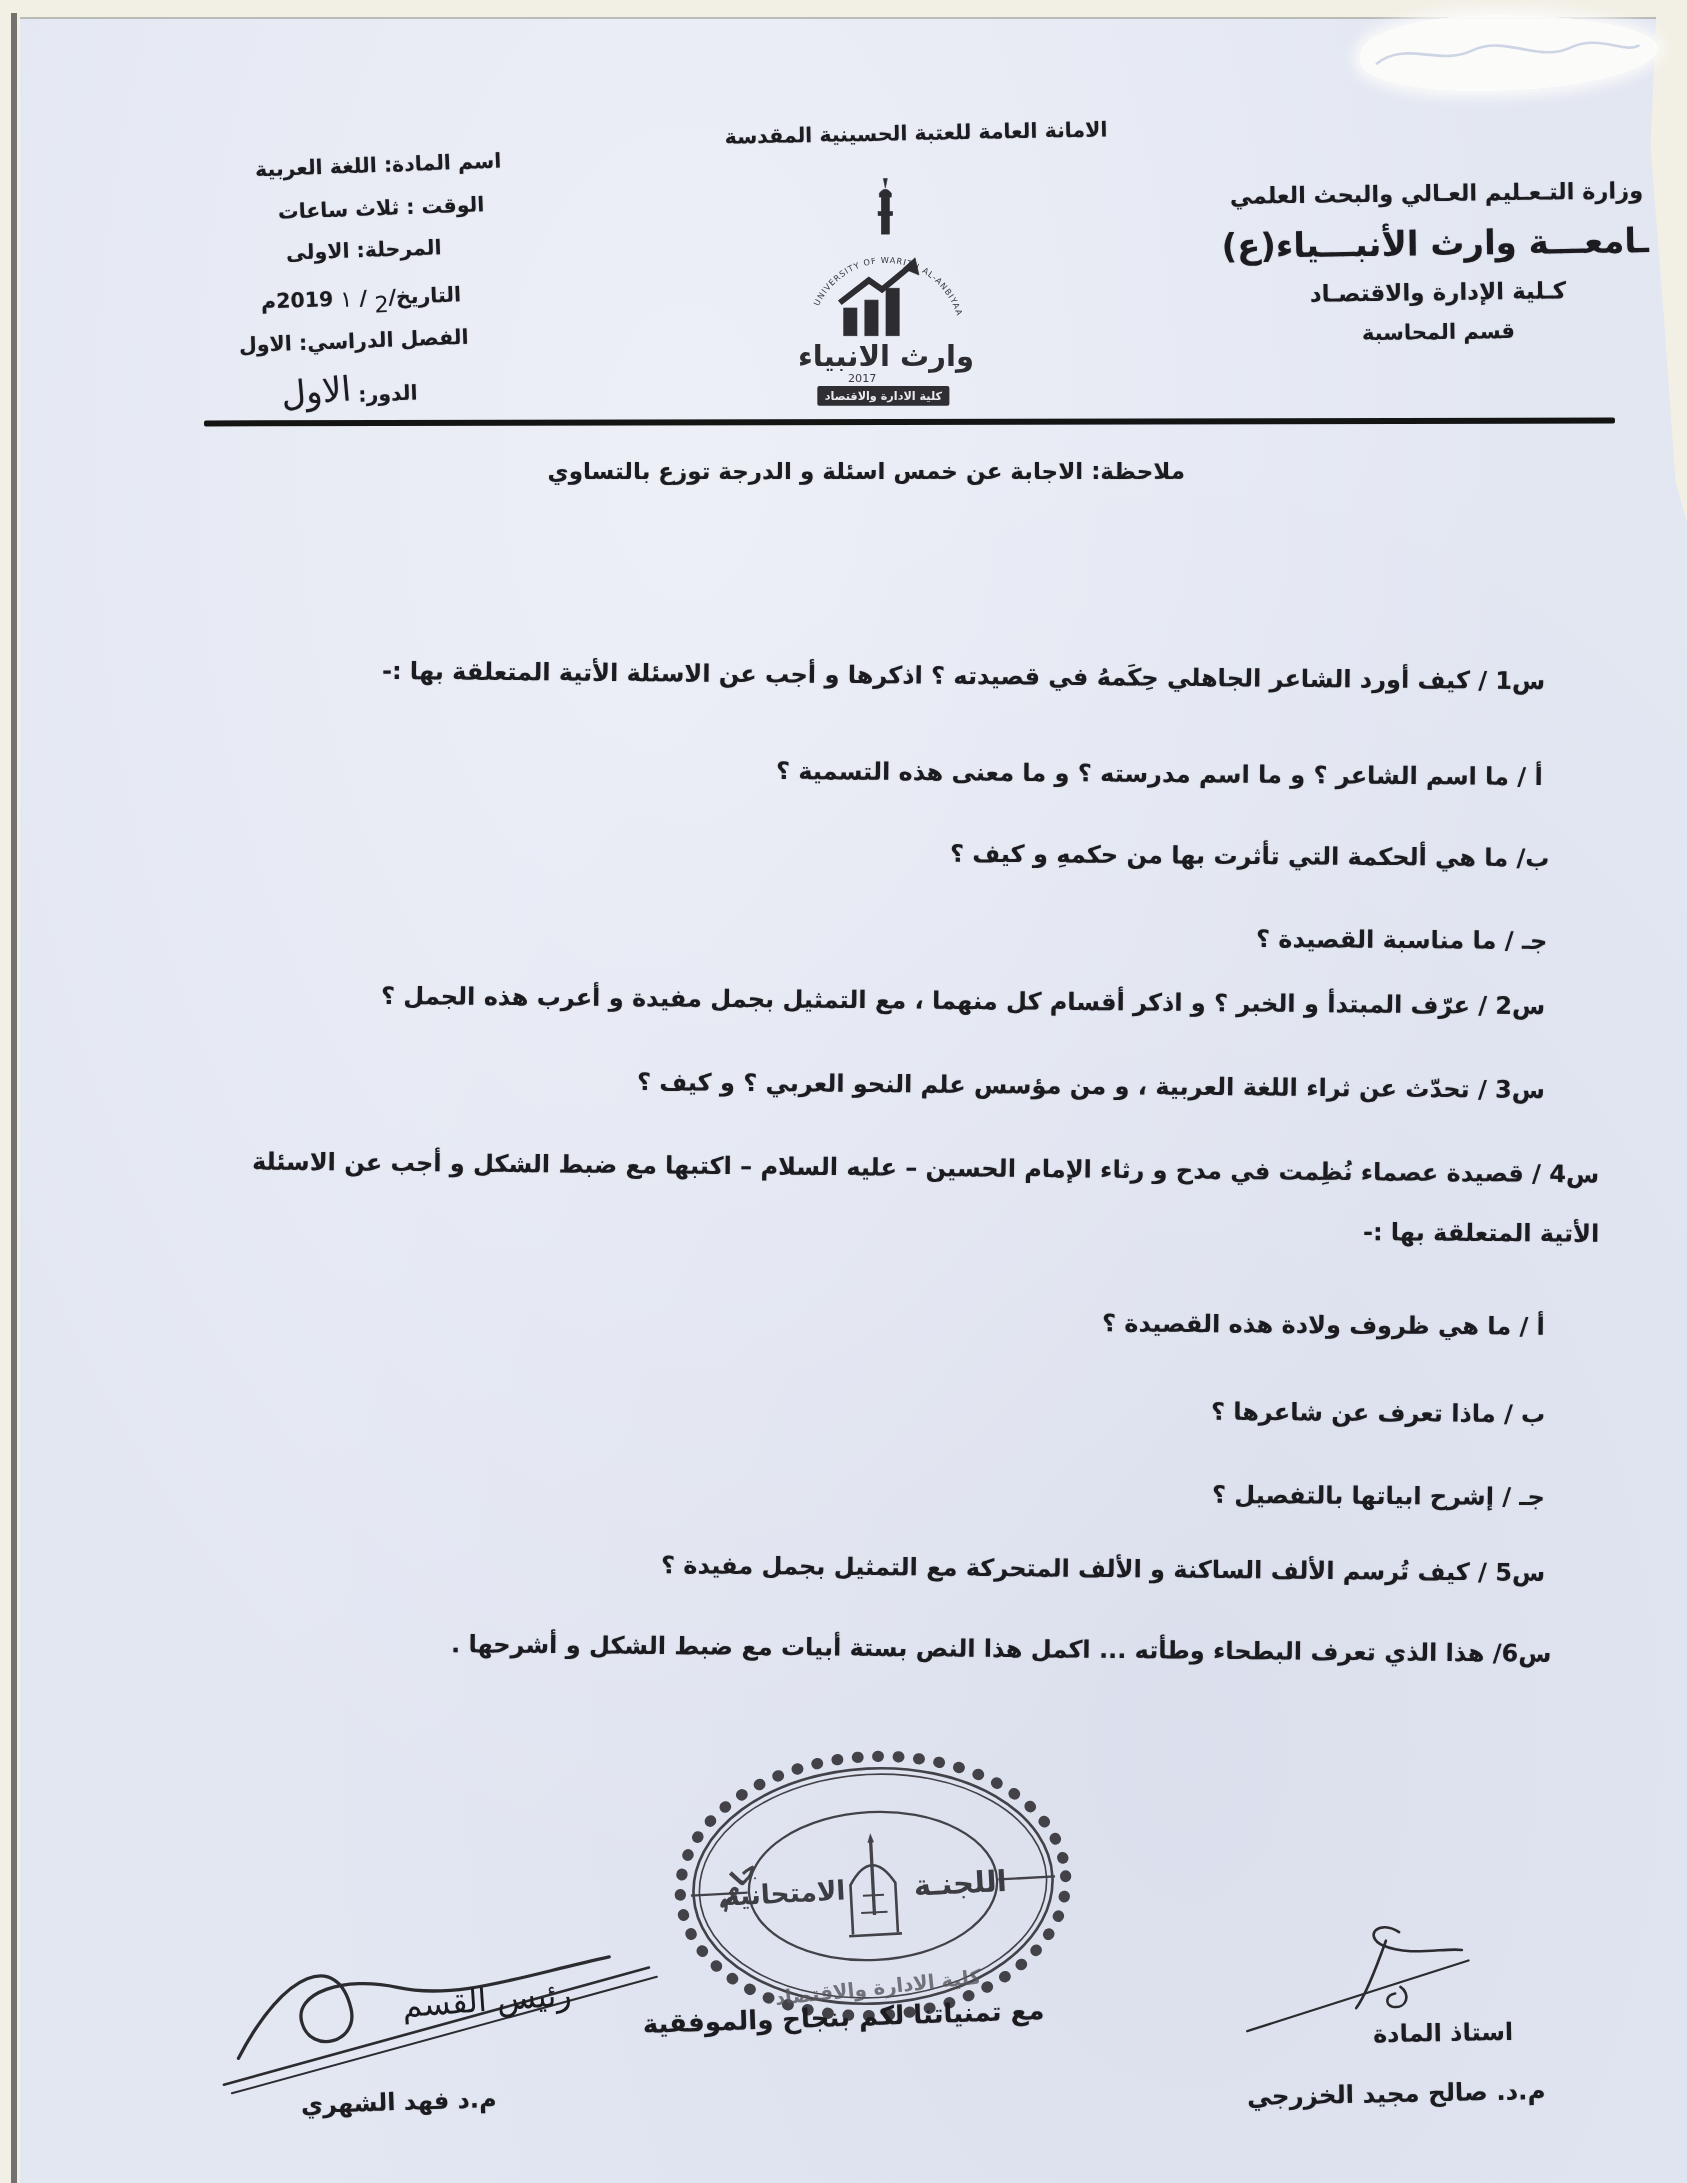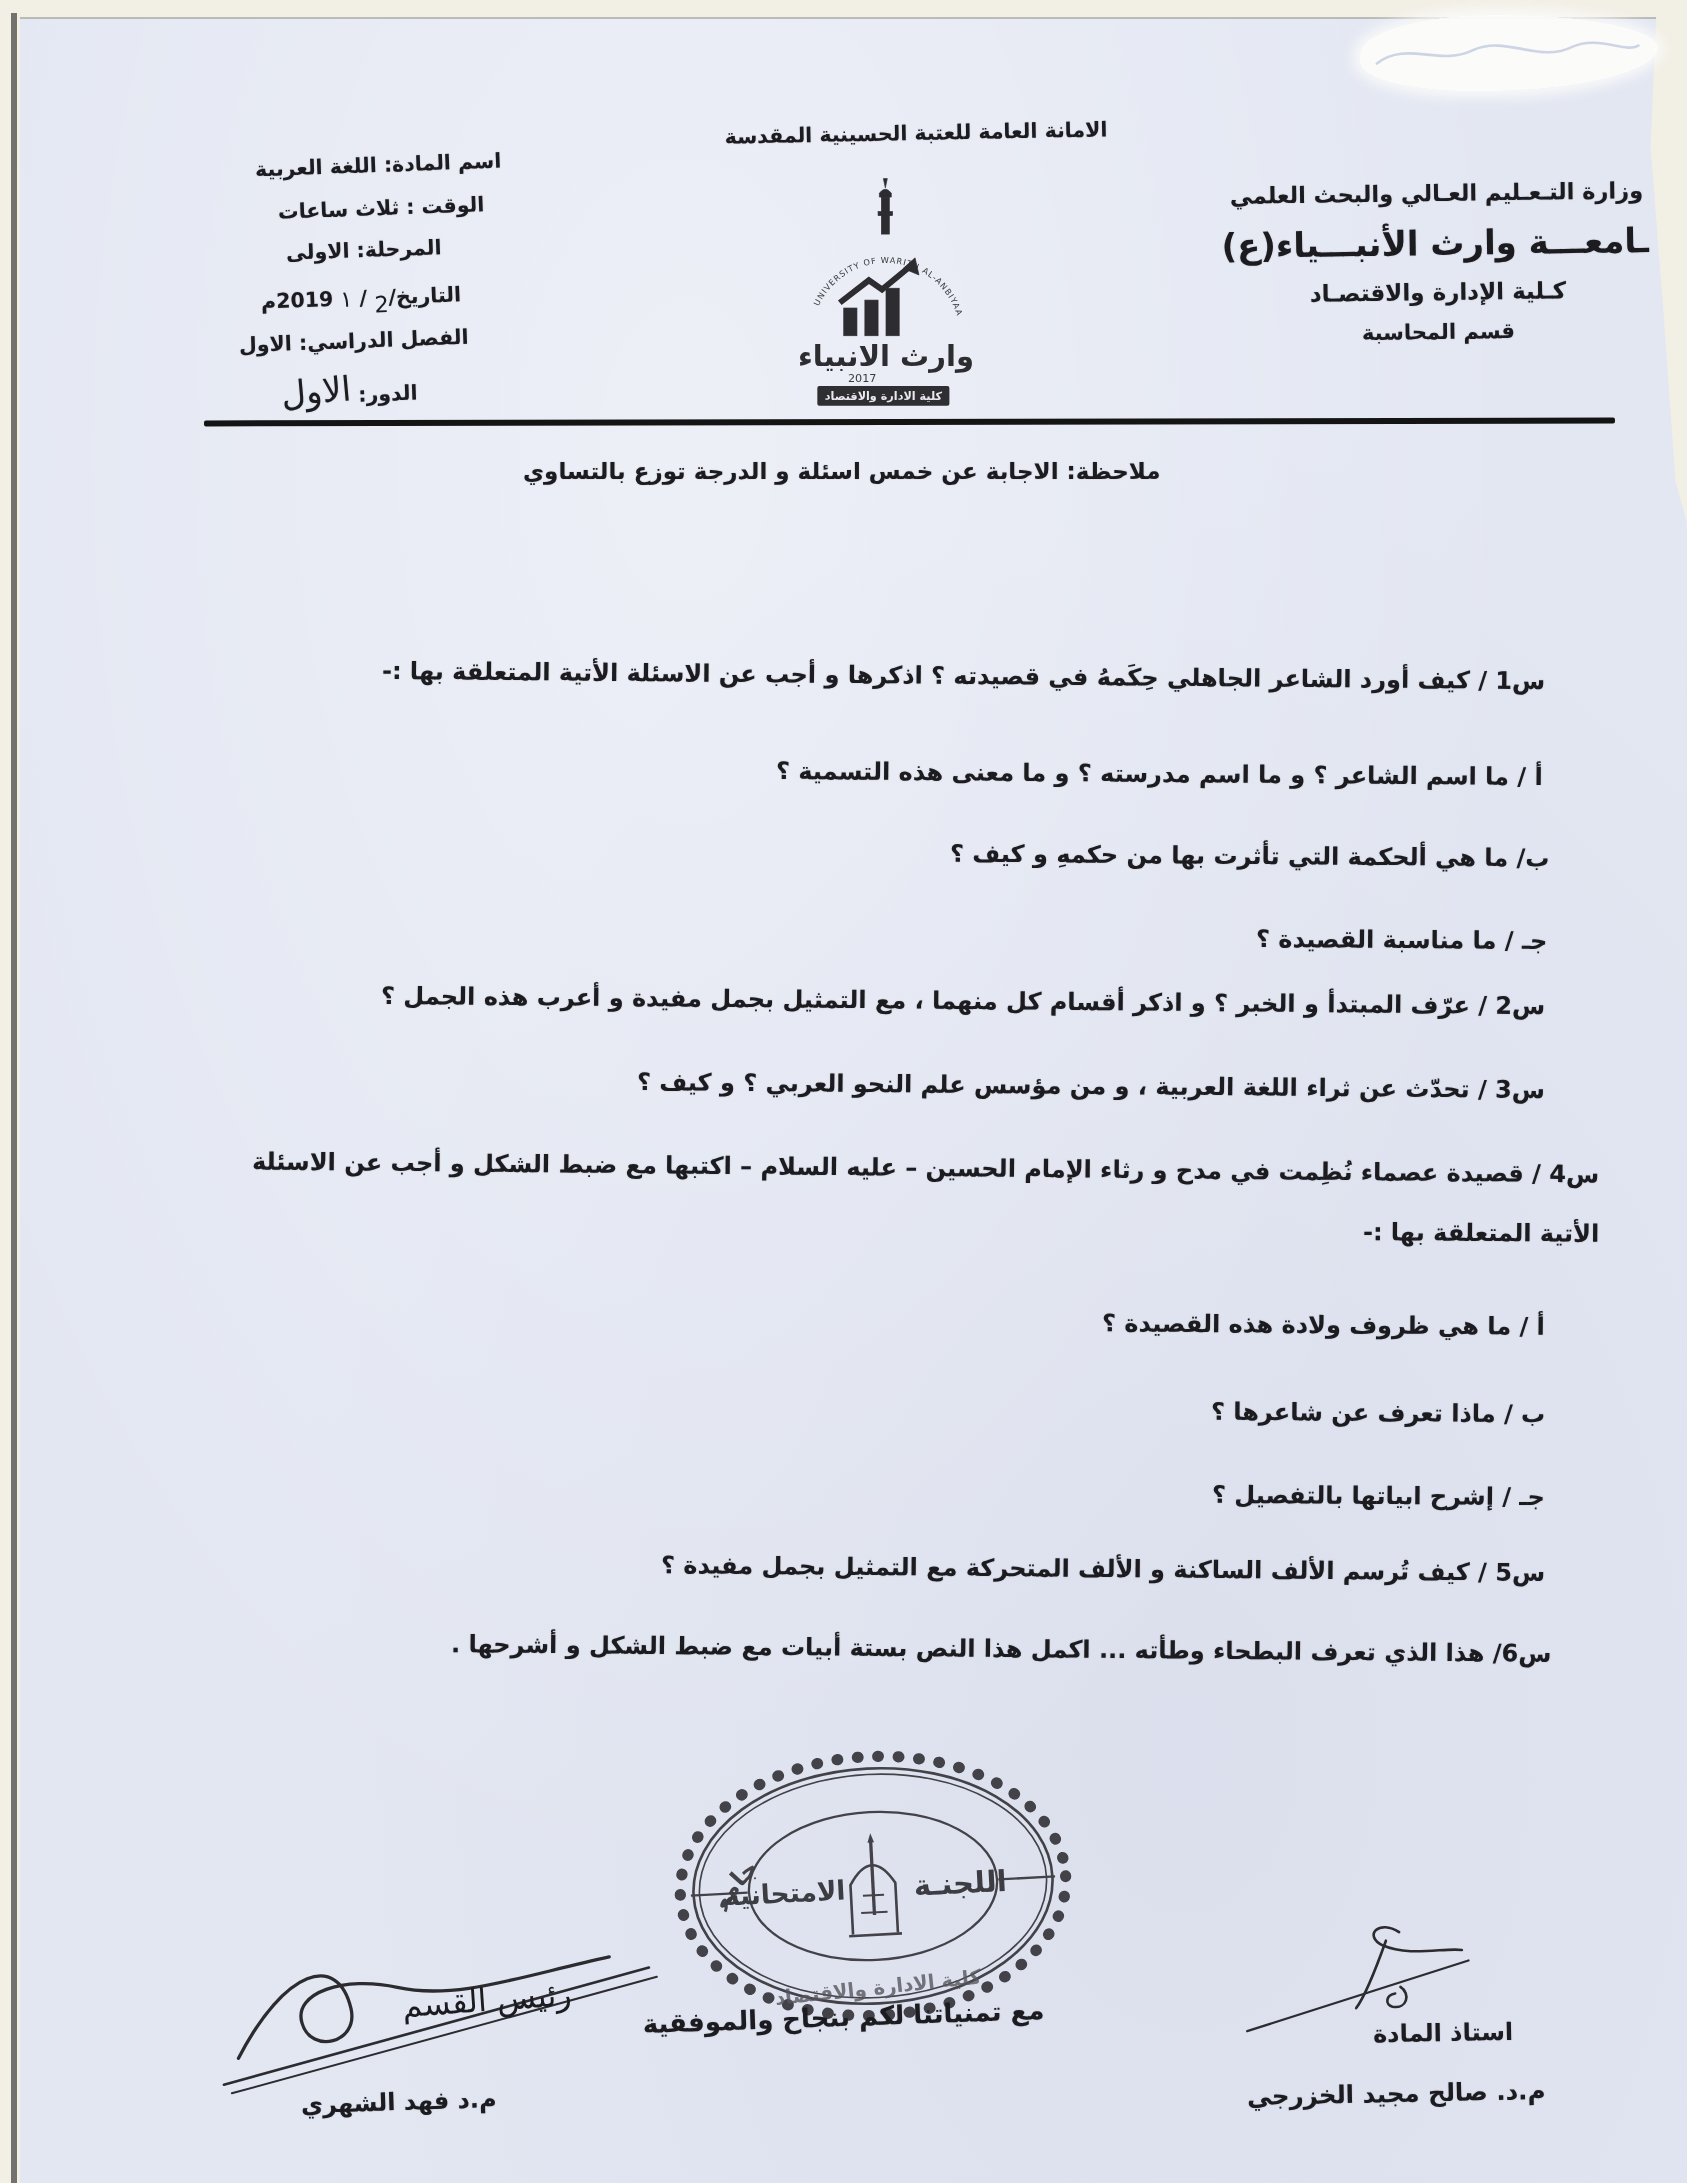--- a/index.html
+++ b/index.html
@@ -38,21 +38,21 @@
 
   .left-block .row { position:absolute; font-size:20.5px; transform:rotate(-2.1deg); }
   .hw { font-weight:400; text-shadow:none; }
   .date-day { display:inline-block; transform:translateY(8px); font-size:22.5px; }
   .date-month { display:inline-block; font-size:22.5px; transform:translateY(1.3px); }
   .round-hw { font-size:34px; font-weight:400; letter-spacing:1.3px; transform:rotate(-3deg); display:inline-block; }
 
   .divider { position:absolute; left:204px; top:419px; width:1411px; height:6px; background:#141414;
              transform:rotate(-0.12deg); border-radius:2px; }
 
-  .note { left:523px; top:458px; width:662px; text-align:left; font-size:23px; }
+  .note { left:523px; top:458px; width:662px; text-align:right; font-size:23px; }
 
   .q { font-size:24px; }
 
   
   .logo { position:absolute; left:783px; top:177px; width:206px; height:233px; }
   .logo svg { width:100%; height:100%; }
 
   
   .stamp { position:absolute; left:664px; top:1742px; width:418px; height:288px; transform:rotate(-3deg); opacity:.92; }
   .stamp svg { width:100%; height:100%; }

